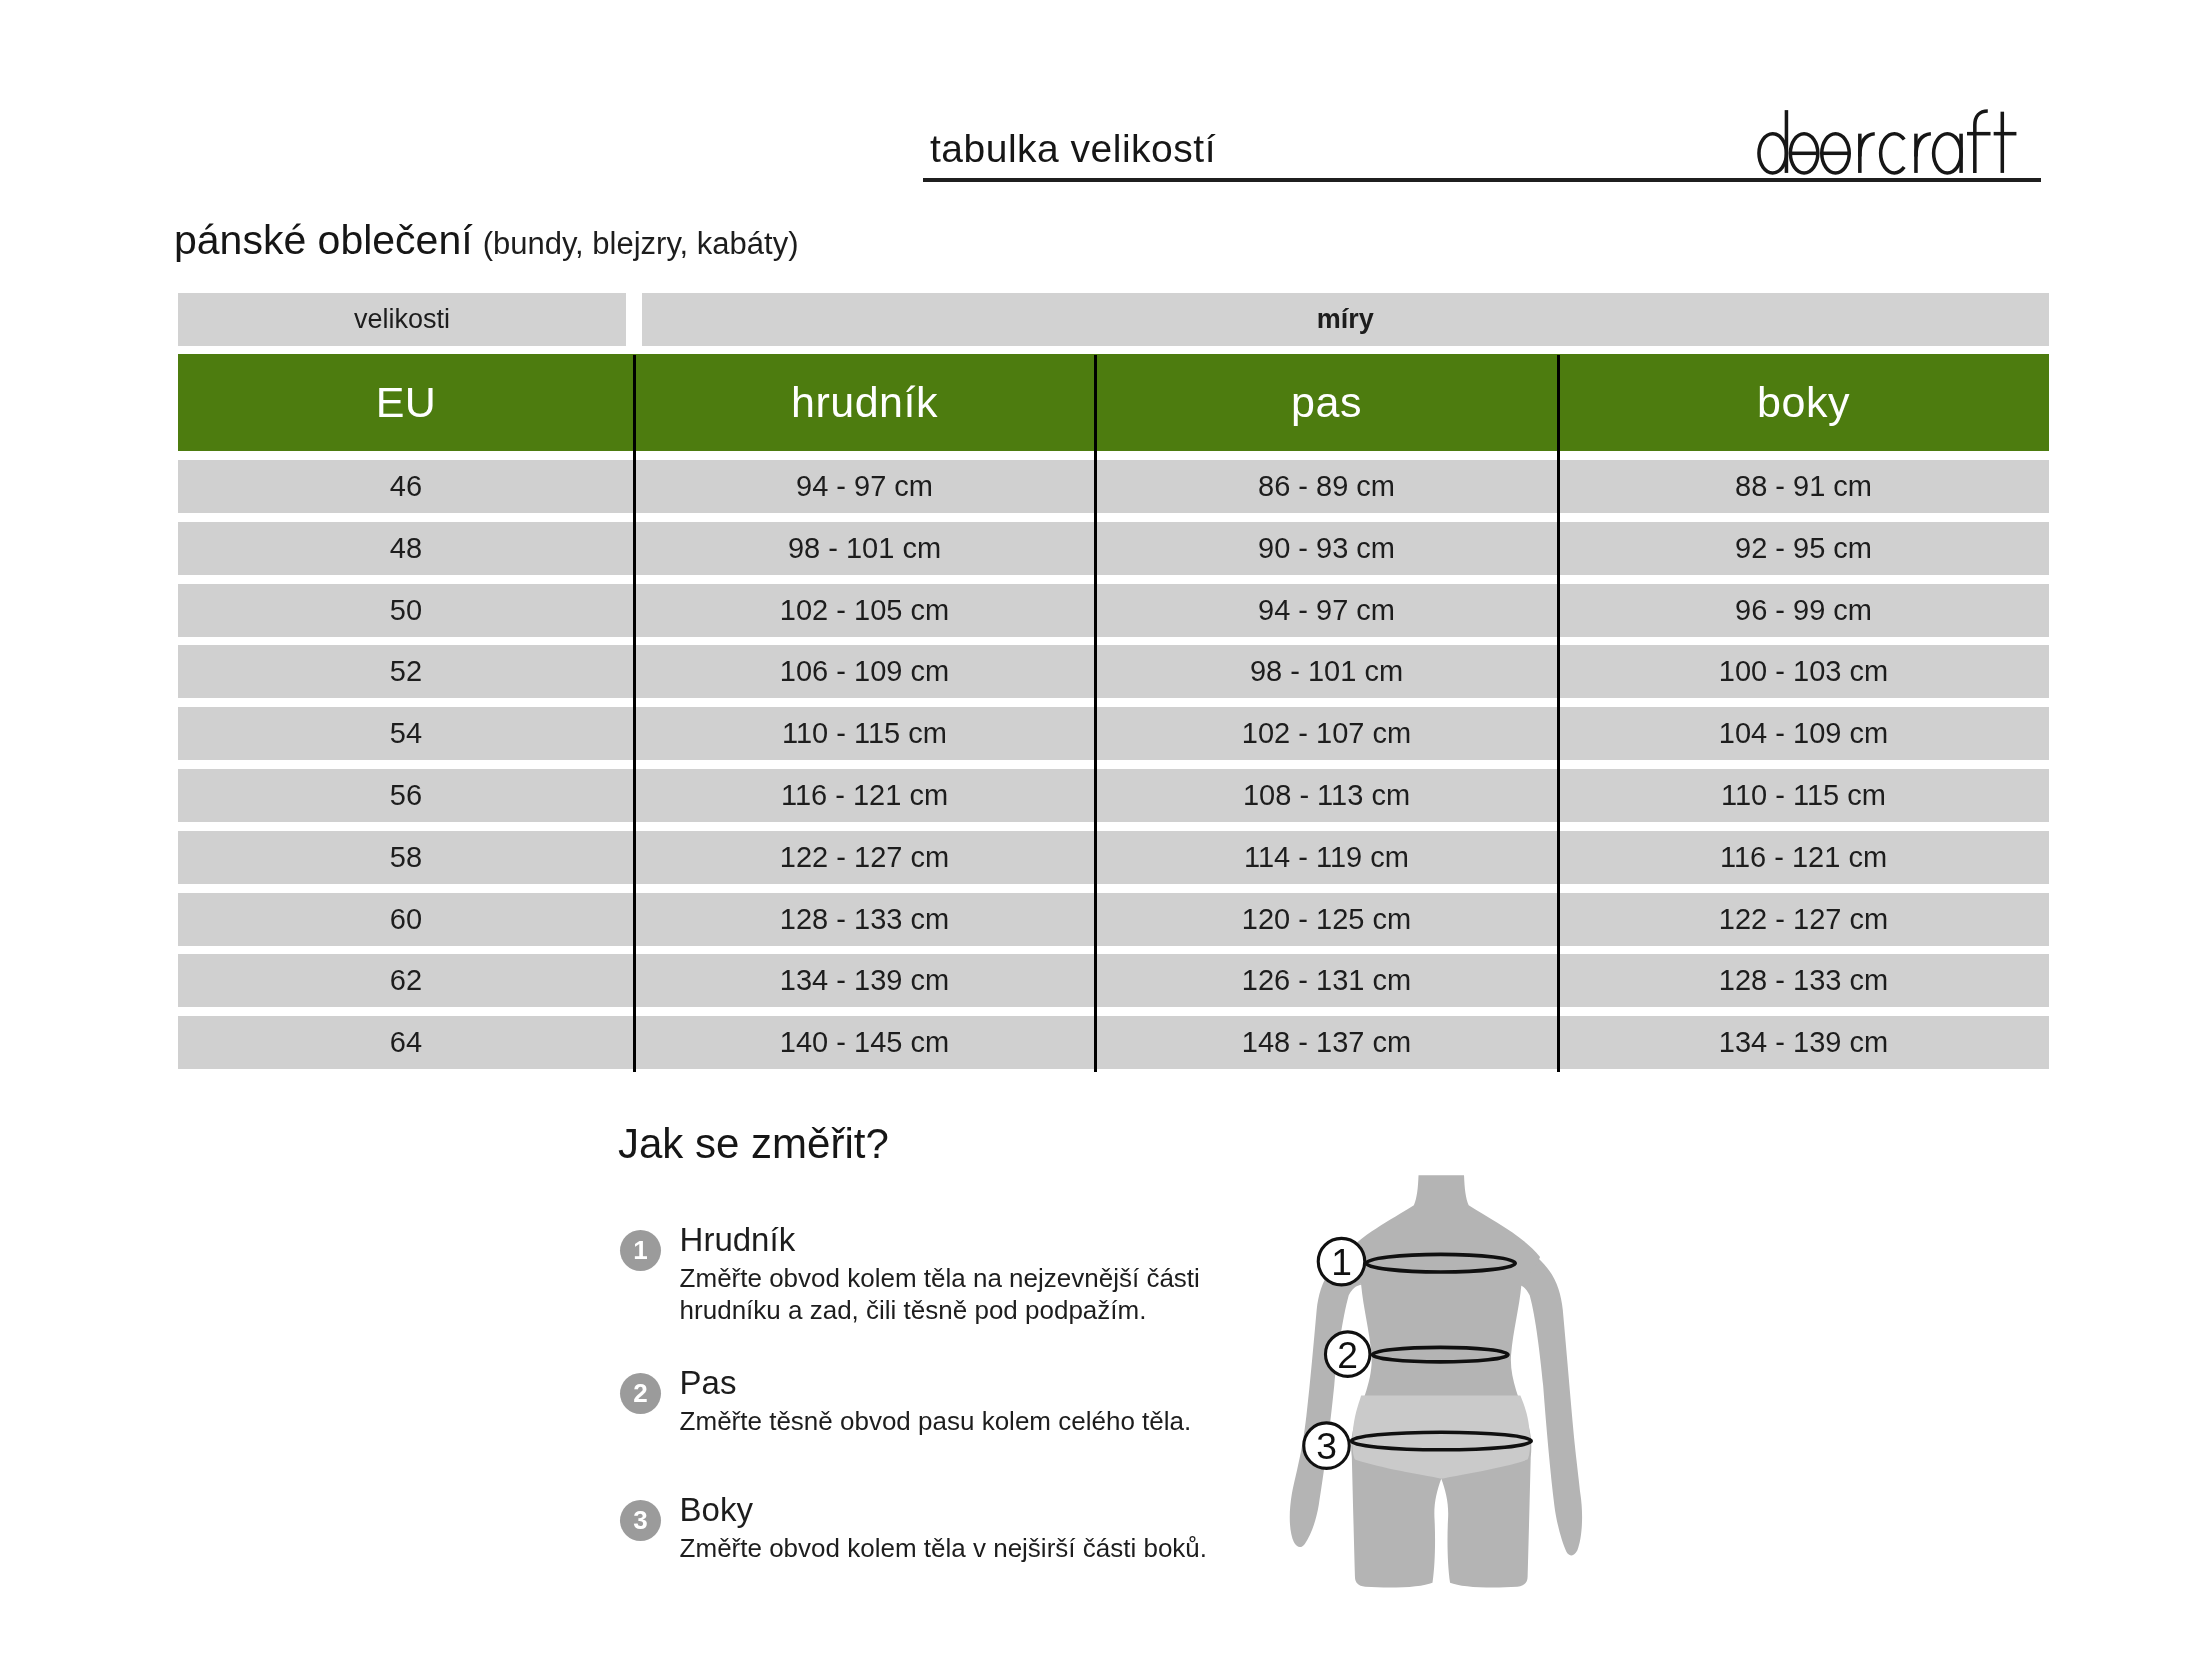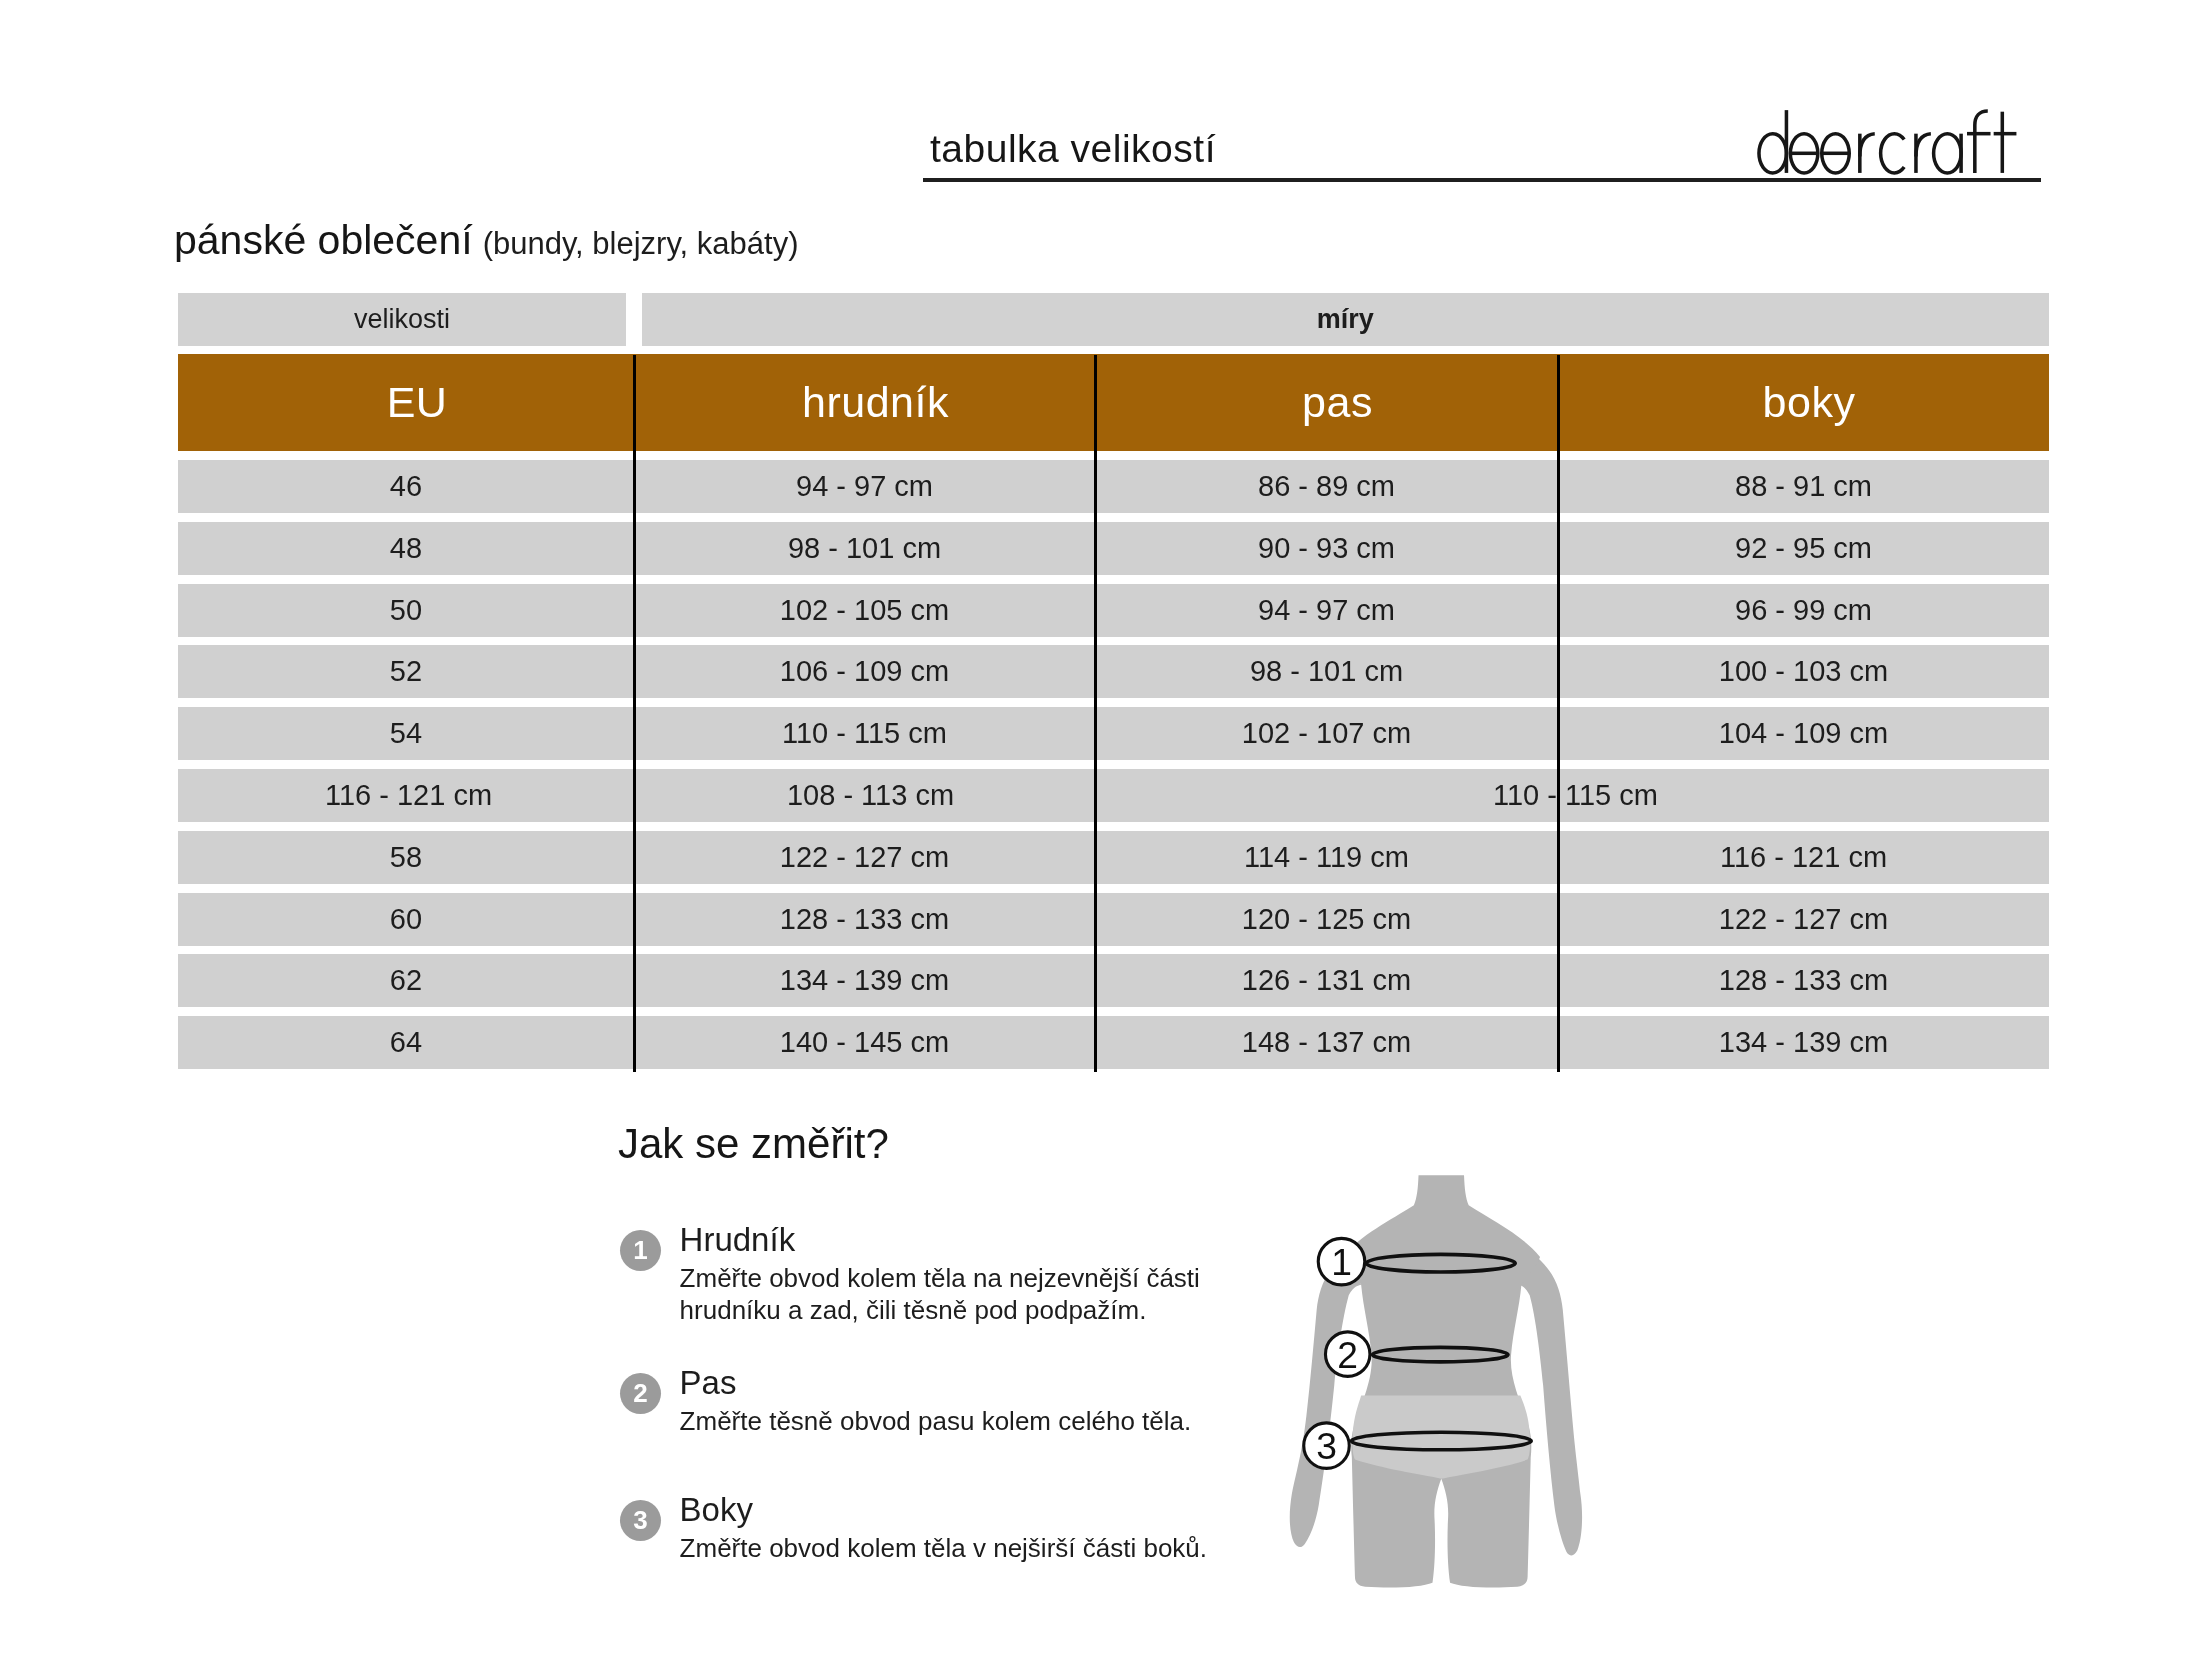--- a/index.html
+++ b/index.html
@@ -36,21 +36,21 @@
   
   .size-table { left: 178px; top: 293px; width: 1871px; }
   .group-head { display: flex; height: 53px; margin-bottom: 8.3px; }
   .group-head .gcell {
     background: #d2d2d2; display: flex; align-items: center; justify-content: center;
     font-size: 27px; color: #1d1d1d;
   }
   .gcell.sizes { width: 448px; margin-right: 15.5px; }
   .gcell.measures { flex: 1; font-weight: bold; }
 
-  .dark-head { display: flex; height: 97px; background: #a16207; padding-left: 11px; }
+  .dark-head { display: flex; height: 97px; background: #4d7c0f; }
   .dark-head .hcell {
     display: flex; align-items: center; justify-content: center;
     color: #ffffff; font-size: 43px; letter-spacing: 0.5px;
   }
   .c0 { width: 456px; } .c1 { width: 461px; } .c2 { width: 463px; } .c3 { flex: 1; }
 
   .t-body { }
   .t-row { display: flex; height: 53px; margin-top: 8.8px; background: #d0d0d0; }
   .t-row .cell {
     display: flex; align-items: center; justify-content: center;
@@ -174,20 +174,21 @@
     <div class="cell c2">98 - 101 cm</div>
     <div class="cell c3">100 - 103 cm</div>
   </div>
       <div class="t-row">
     <div class="cell c0">54</div>
     <div class="cell c1">110 - 115 cm</div>
     <div class="cell c2">102 - 107 cm</div>
     <div class="cell c3">104 - 109 cm</div>
   </div>
       <div class="t-row">
+    <div class="cell c0">56</div>
     <div class="cell c1">116 - 121 cm</div>
     <div class="cell c2">108 - 113 cm</div>
     <div class="cell c3">110 - 115 cm</div>
   </div>
       <div class="t-row">
     <div class="cell c0">58</div>
     <div class="cell c1">122 - 127 cm</div>
     <div class="cell c2">114 - 119 cm</div>
     <div class="cell c3">116 - 121 cm</div>
   </div>

